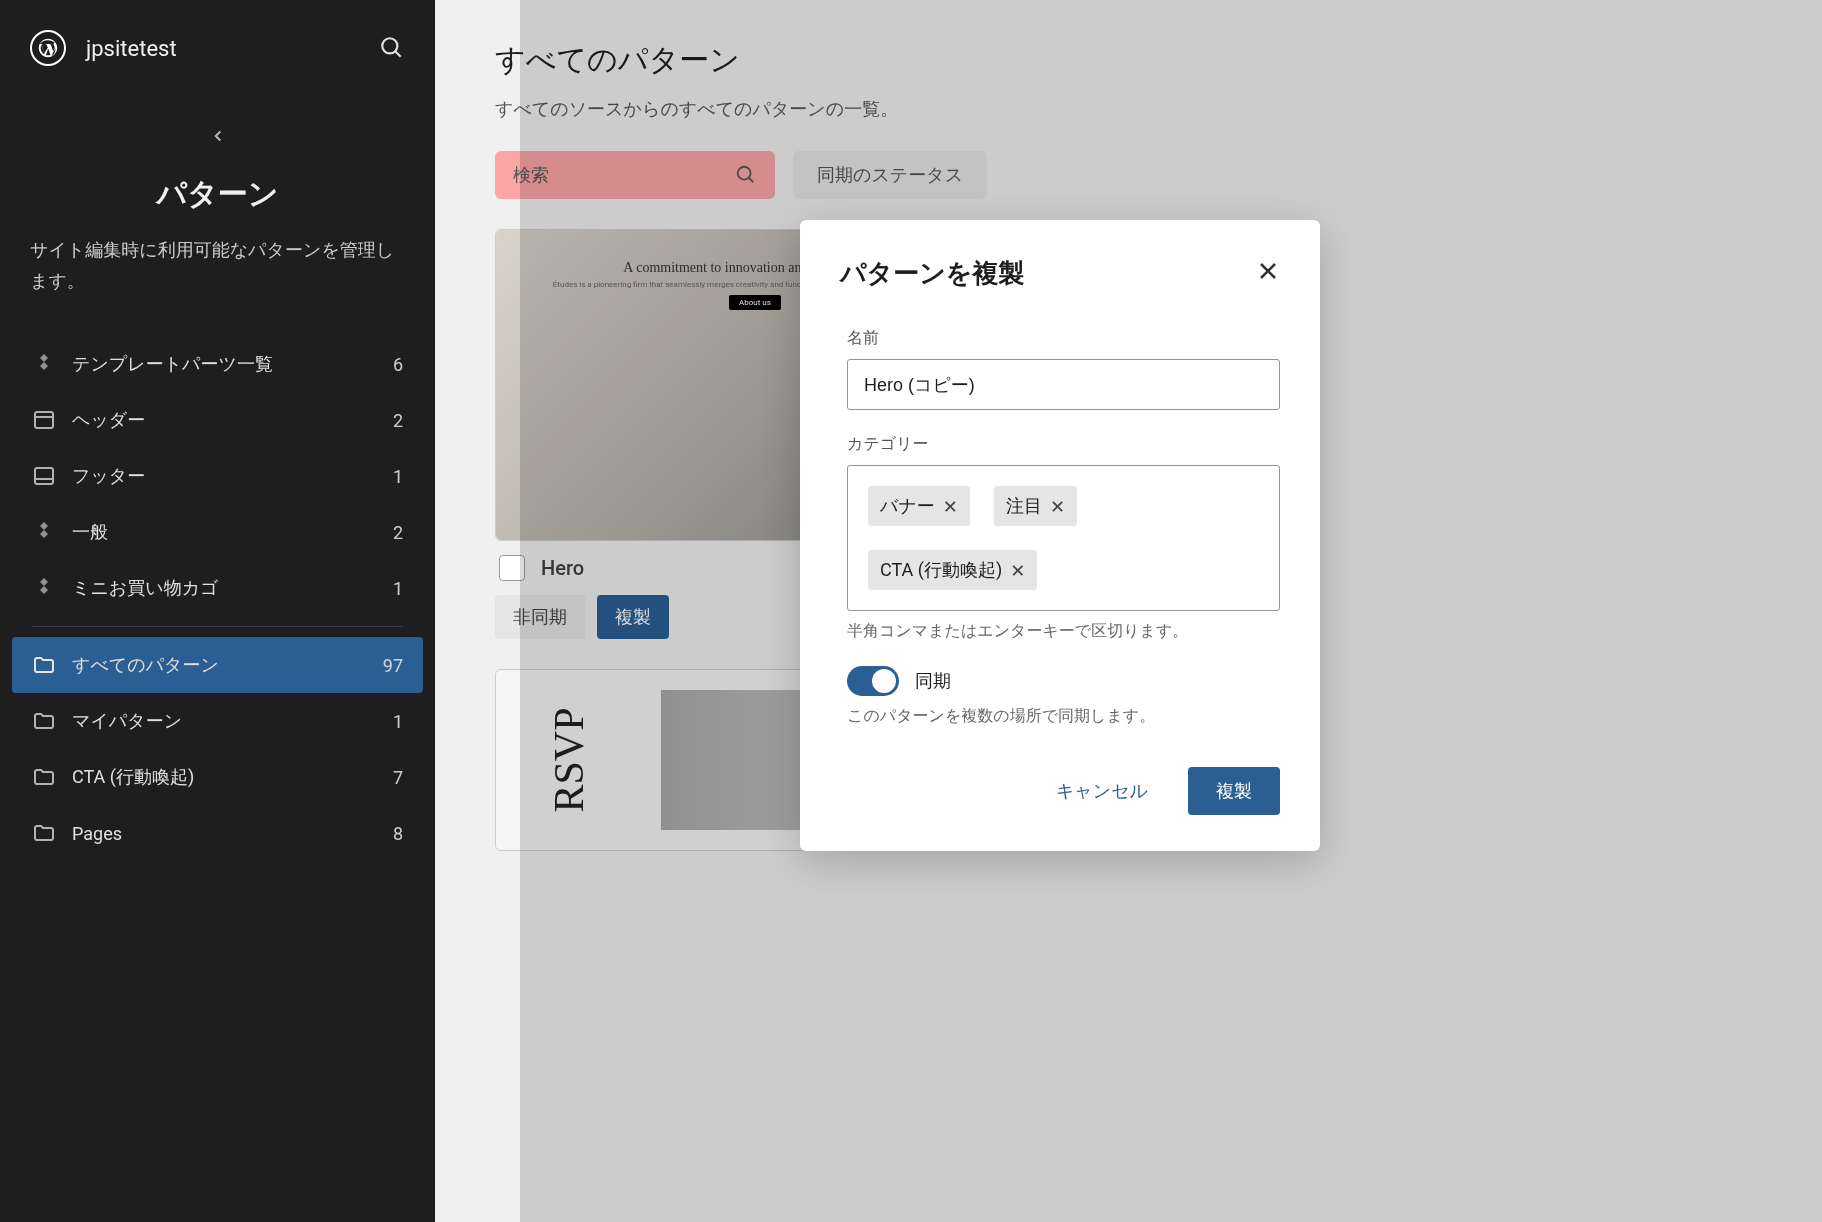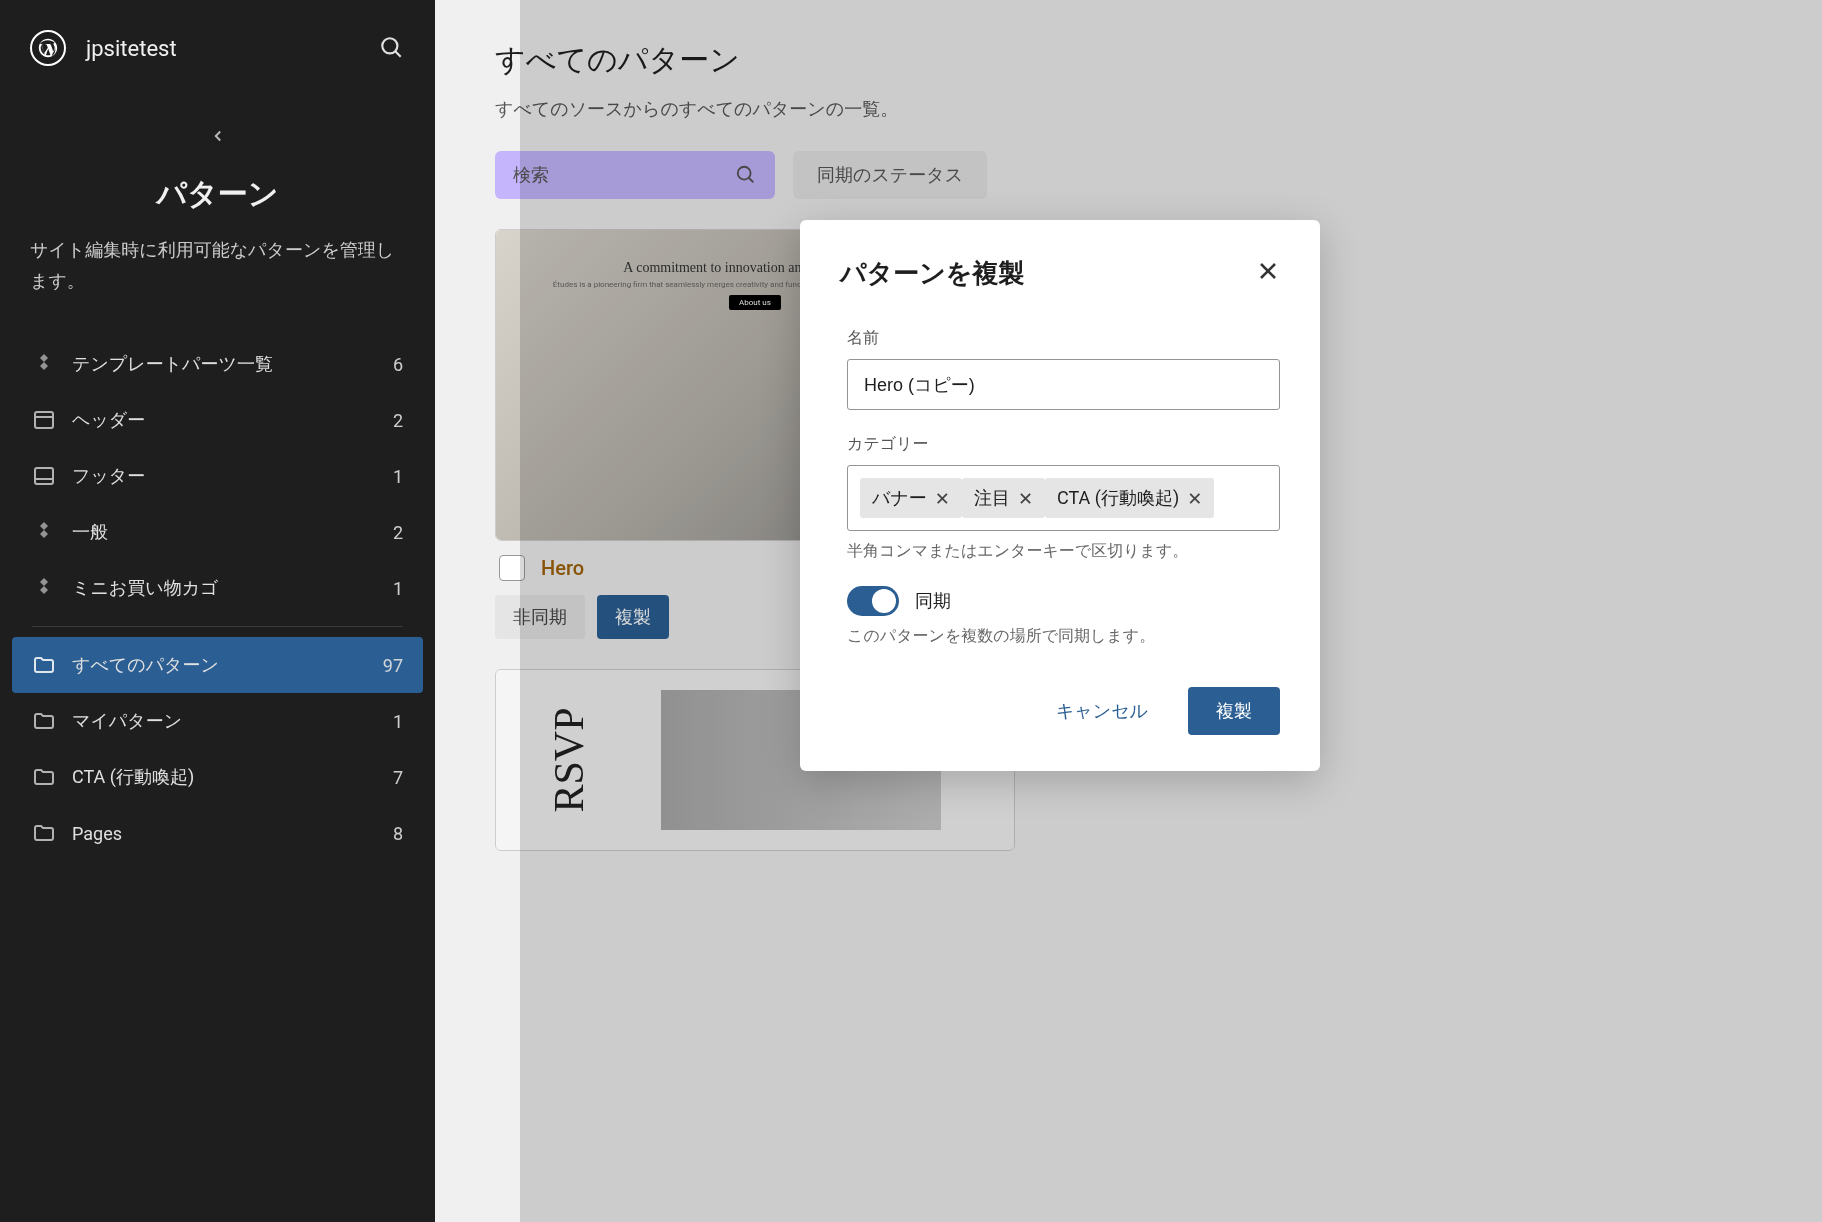--- a/index.html
+++ b/index.html
@@ -74,21 +74,21 @@
       border-radius: 12px 0 0 0;
       height: 100%;
       padding: 40px 60px;
     }
     .page-title { font-size: 30px; font-weight: 500; color: #1e1e1e; margin-bottom: 16px; }
     .page-subtitle { font-size: 18px; color: #555; margin-bottom: 30px; }
     
     .toolbar { display: flex; gap: 18px; margin-bottom: 30px; }
     .search-box {
       display: flex; align-items: center; justify-content: space-between;
-      background: #c4b5fd; border-radius: 6px;
+      background: #fca5a5; border-radius: 6px;
       padding: 12px 18px; width: 280px;
       font-size: 18px; color: #555;
     }
     .sync-btn {
       background: #e5e5e5; border-radius: 6px;
       padding: 12px 24px; font-size: 18px; color: #555;
       cursor: pointer;
     }
     
     .pattern-list { display: flex; flex-direction: column; gap: 30px; }
@@ -103,21 +103,21 @@
       display: flex; align-items: flex-start; justify-content: center;
       padding-top: 30px;
       position: relative;
     }
     .preview-text { text-align: center; color: #333; }
     .preview-heading { font-size: 14px; font-family: Georgia, serif; margin-bottom: 4px; }
     .preview-small { font-size: 8px; color: #666; }
     
     .pattern-meta { display: flex; align-items: center; gap: 16px; padding: 14px 4px; }
     .checkbox { width: 26px; height: 26px; border: 1.5px solid #999; border-radius: 4px; background: #fff; }
-    .pattern-name { font-size: 20px; color: #a16207; font-weight: 500; }
+    .pattern-name { font-size: 20px; color: #404040; font-weight: 500; }
     
     .pattern-tags { display: flex; gap: 12px; }
     .tag {
       background: #e5e5e5; border-radius: 4px;
       padding: 10px 18px; font-size: 18px; color: #444;
     }
     .tag.primary { background: #2b5f93; color: #fff; }
     
     .pattern-preview-2 {
       height: 180px; background: #f5f5f5;
@@ -155,21 +155,21 @@
     .form-group { margin-bottom: 24px; margin-left: 7px; }
     .form-label { display: block; font-size: 16px; color: #555; margin-bottom: 10px; }
     .form-input {
       width: 100%; border: 1px solid #949494; border-radius: 3px;
       padding: 14px 16px; font-size: 18px; color: #1e1e1e;
       background: #fff;
     }
     
     .token-input {
       border: 1px solid #949494; border-radius: 3px;
-      padding: 12px; display: flex; flex-wrap: wrap; gap: 0;
+      padding: 20px; display: flex; flex-wrap: wrap; gap: 24px;
     }
     .token {
       display: flex; align-items: center; gap: 8px;
       background: #e5e5e5; border-radius: 3px;
       padding: 8px 12px; font-size: 18px; color: #1e1e1e;
     }
     .token-remove { font-size: 18px; cursor: pointer; color: #444; }
     .form-help { font-size: 16px; color: #666; margin-top: 10px; }
     
     .toggle-row { display: flex; align-items: center; gap: 16px; margin-bottom: 10px; }

